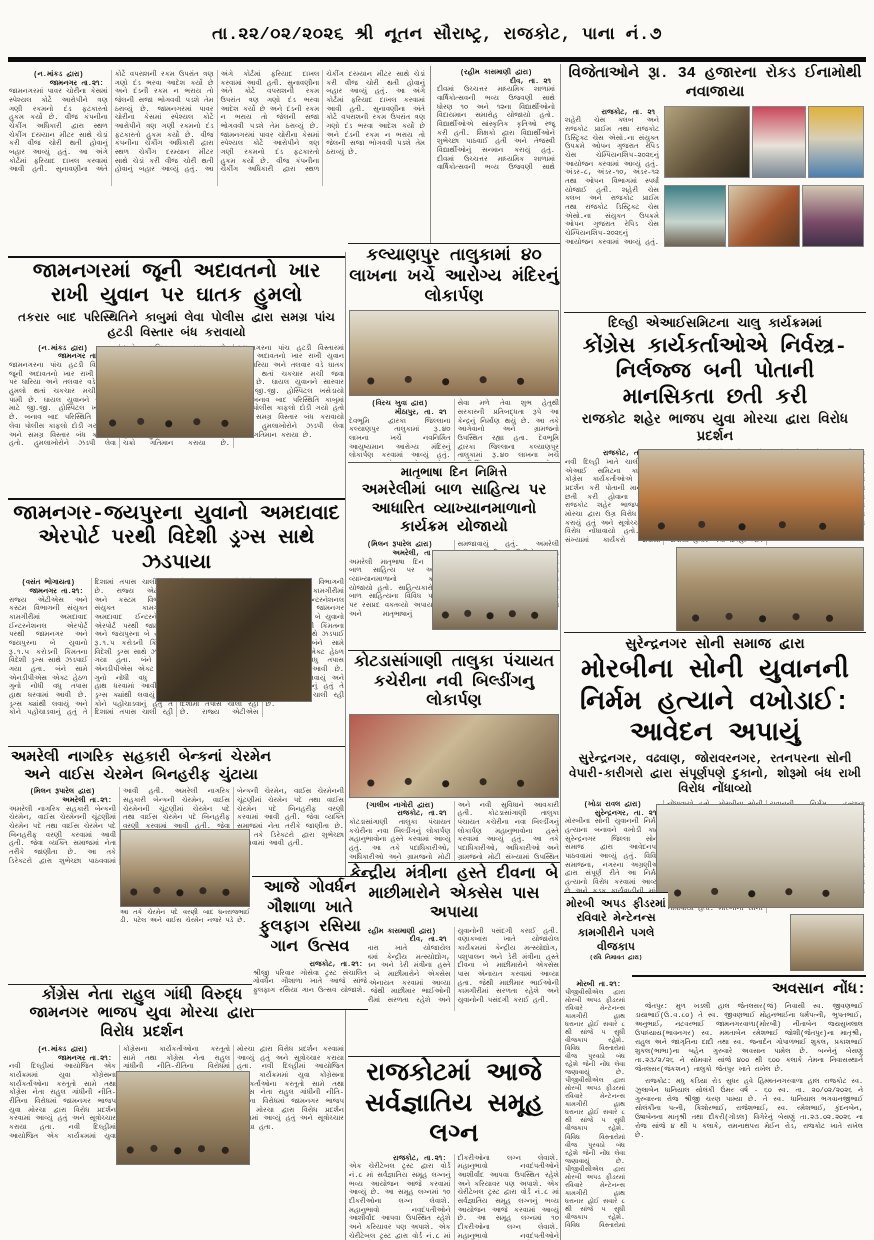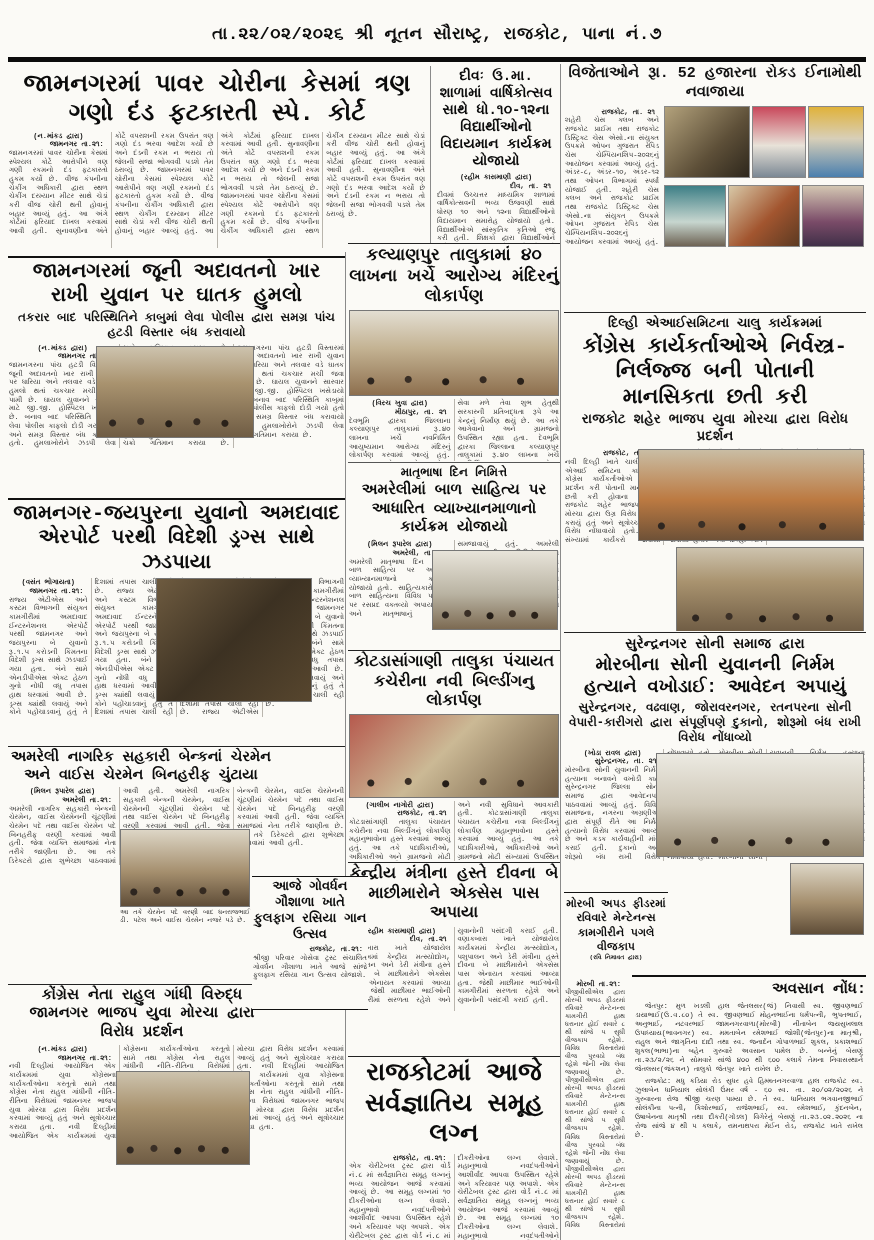--- a/index.html
+++ b/index.html
@@ -55,39 +55,37 @@
 <div class="page">
 
   <div class="masthead">તા.૨૨/૦૨/૨૦૨૬ શ્રી નૂતન સૌરાષ્ટ્ર, રાજકોટ, પાના નં.૭</div>
   <div class="bar"></div>
 
   <div class="vl" style="left:430px;top:66px;height:186px"></div>
   <div class="vl" style="left:560px;top:64px;height:1176px"></div>
   <div class="vl" style="left:345px;top:252px;height:988px"></div>
 
   <div class="art" style="left:8px;top:68px;width:418px;height:184px">
-    <div class="hl" style="font-size:24px">જામનગરમાં પાવર ચોરીના કેસમાં ત્રણ ગણો દંડ ફટકારતી સ્પે. કોર્ટ</div>
     <div class="bd c4" style="height:116px">
       <div class="by">(ન.માંકડ દ્વારા)</div>
       <div class="dl">જામનગર તા.૨૧:</div>
       <span>જામનગરમાં પાવર ચોરીના કેસમાં સ્પેશ્યલ કોર્ટે આરોપીને ત્રણ ગણી રકમનો દંડ ફટકારતો હુકમ કર્યો છે. વીજ કંપનીના ચેકીંગ અધિકારી દ્વારા સ્થળ ચેકીંગ દરમ્યાન મીટર સાથે ચેડાં કરી વીજ ચોરી થતી હોવાનું બહાર આવ્યું હતું. આ અંગે કોર્ટમાં ફરિયાદ દાખલ કરવામાં આવી હતી. સુનાવણીના અંતે કોર્ટે વપરાશની રકમ ઉપરાંત ત્રણ ગણો દંડ ભરવા આદેશ કર્યો છે અને દંડની રકમ ન ભરાય તો જેલની સજા ભોગવવી પડશે તેમ ઠરાવ્યું છે. જામનગરમાં પાવર ચોરીના કેસમાં સ્પેશ્યલ કોર્ટે આરોપીને ત્રણ ગણી રકમનો દંડ ફટકારતો હુકમ કર્યો છે. વીજ કંપનીના ચેકીંગ અધિકારી દ્વારા સ્થળ ચેકીંગ દરમ્યાન મીટર સાથે ચેડાં કરી વીજ ચોરી થતી હોવાનું બહાર આવ્યું હતું. આ અંગે કોર્ટમાં ફરિયાદ દાખલ કરવામાં આવી હતી. સુનાવણીના અંતે કોર્ટે વપરાશની રકમ ઉપરાંત ત્રણ ગણો દંડ ભરવા આદેશ કર્યો છે અને દંડની રકમ ન ભરાય તો જેલની સજા ભોગવવી પડશે તેમ ઠરાવ્યું છે. જામનગરમાં પાવર ચોરીના કેસમાં સ્પેશ્યલ કોર્ટે આરોપીને ત્રણ ગણી રકમનો દંડ ફટકારતો હુકમ કર્યો છે. વીજ કંપનીના ચેકીંગ અધિકારી દ્વારા સ્થળ ચેકીંગ દરમ્યાન મીટર સાથે ચેડાં કરી વીજ ચોરી થતી હોવાનું બહાર આવ્યું હતું. આ અંગે કોર્ટમાં ફરિયાદ દાખલ કરવામાં આવી હતી. સુનાવણીના અંતે કોર્ટે વપરાશની રકમ ઉપરાંત ત્રણ ગણો દંડ ભરવા આદેશ કર્યો છે અને દંડની રકમ ન ભરાય તો જેલની સજા ભોગવવી પડશે તેમ ઠરાવ્યું છે.</span>
     </div>
   </div>
 
   <div class="art" style="left:436px;top:66px;width:120px;height:188px">
-    <div class="hl" style="font-size:14px">દીવઃ ઉ.મા. શાળામાં વાર્ષિકોત્સવ સાથે ધો.૧૦-૧૨ના વિદ્યાર્થીઓનો વિદાયમાન કાર્યક્રમ યોજાયો</div>
     <div class="bd c1" style="height:108px">
       <div class="by">(રહીમ કાસમાણી દ્વારા)</div>
       <div class="dl">દીવ, તા. ૨૧</div>
       <span>દીવમાં ઉચ્ચત્તર માધ્યમિક શાળામાં વાર્ષિકોત્સવની ભવ્ય ઉજવણી સાથે ધોરણ ૧૦ અને ૧૨ના વિદ્યાર્થીઓનો વિદાયમાન સમારોહ યોજાયો હતો. વિદ્યાર્થીઓએ સાંસ્કૃતિક કૃતિઓ રજૂ કરી હતી. શિક્ષકો દ્વારા વિદ્યાર્થીઓને શુભેચ્છા પાઠવાઈ હતી અને તેજસ્વી વિદ્યાર્થીઓનું સન્માન કરાયું હતું. દીવમાં ઉચ્ચત્તર માધ્યમિક શાળામાં વાર્ષિકોત્સવની ભવ્ય ઉજવણી સાથે ધોરણ ૧૦ અને ૧૨ના વિદ્યાર્થીઓનો વિદાયમાન સમારોહ યોજાયો હતો. વિદ્યાર્થીઓએ સાંસ્કૃતિક કૃતિઓ રજૂ કરી હતી. શિક્ષકો દ્વારા વિદ્યાર્થીઓને શુભેચ્છા પાઠવાઈ હતી અને તેજસ્વી વિદ્યાર્થીઓનું સન્માન કરાયું હતું.</span>
     </div>
   </div>
 
   <div class="art" style="left:564px;top:64px;width:302px;height:246px">
-    <div class="sub" style="font-size:15px">વિજેતાઓને રૂા. 52 હજારના રોકડ ઈનામોથી નવાજાયા</div>
+    <div class="sub" style="font-size:15px">વિજેતાઓને રૂા. 34 હજારના રોકડ ઈનામોથી નવાજાયા</div>
     <div style="display:flex;gap:4px;margin-top:2px">
       <div class="bd c1" style="width:94px;height:142px">
         <div class="dl">રાજકોટ, તા. ૨૧</div>
         <span>શહેરી ચેસ ક્લબ અને રાજકોટ પ્રાઈમ તથા રાજકોટ ડિસ્ટ્રિક્ટ ચેસ એસો.ના સંયુક્ત ઉપક્રમે ઓપન ગુજરાત રેપિડ ચેસ ચેમ્પિયનશિપ-૨૦૨૬નું આયોજન કરવામાં આવ્યું હતું. અંડર-૮, અંડર-૧૦, અંડર-૧૨ તથા ઓપન વિભાગમાં સ્પર્ધા યોજાઈ હતી. શહેરી ચેસ ક્લબ અને રાજકોટ પ્રાઈમ તથા રાજકોટ ડિસ્ટ્રિક્ટ ચેસ એસો.ના સંયુક્ત ઉપક્રમે ઓપન ગુજરાત રેપિડ ચેસ ચેમ્પિયનશિપ-૨૦૨૬નું આયોજન કરવામાં આવ્યું હતું. અંડર-૮, અંડર-૧૦, અંડર-૧૨ તથા ઓપન વિભાગમાં સ્પર્ધા યોજાઈ હતી.</span>
       </div>
       <div class="collage">
         <div class="tile t1"></div>
         <div class="tile t2"></div>
         <div class="tile t3"></div>
         <div class="tile t4"></div>
@@ -169,21 +167,21 @@
       </div>
     <div class="bd c2" style="height:70px">
       <div class="by">(ગાલીબ નાગોરી દ્વારા)</div>
       <div class="dl">રાજકોટ, તા.૨૧</div>
       <span>કોટડાસાંગાણી તાલુકા પંચાયત કચેરીના નવા બિલ્ડીંગનું લોકાર્પણ મહાનુભાવોના હસ્તે કરવામાં આવ્યું હતું. આ તકે પદાધિકારીઓ, અધિકારીઓ અને ગ્રામજનો મોટી સંખ્યામાં ઉપસ્થિત રહ્યા હતા અને નવી સુવિધાને આવકારી હતી. કોટડાસાંગાણી તાલુકા પંચાયત કચેરીના નવા બિલ્ડીંગનું લોકાર્પણ મહાનુભાવોના હસ્તે કરવામાં આવ્યું હતું. આ તકે પદાધિકારીઓ, અધિકારીઓ અને ગ્રામજનો મોટી સંખ્યામાં ઉપસ્થિત રહ્યા હતા અને નવી સુવિધાને આવકારી હતી.</span>
     </div>
   </div>
 
   <div class="art rule-t1" style="left:564px;top:632px;width:302px;height:338px">
     <div class="kick" style="font-size:14px">સુરેન્દ્રનગર સોની સમાજ દ્વારા</div>
-    <div class="hl" style="font-size:18px">મોરબીના સોની યુવાનની નિર્મમ હત્યાને વખોડાઈ: આવેદન અપાયું</div>
+    <div class="hl" style="font-size:26px">મોરબીના સોની યુવાનની નિર્મમ હત્યાને વખોડાઈ: આવેદન અપાયું</div>
     <div class="sub" style="font-size:12px">સુરેન્દ્રનગર, વઢવાણ, જોરાવરનગર, રતનપરના સોની વેપારી-કારીગરો દ્વારા સંપૂર્ણપણે દુકાનો, શોરૂમો બંધ રાખી વિરોધ નોંધાવ્યો</div>
     <div class="bd c3" style="height:210px">
       <div class="by">(ખોડા રાવલ દ્વારા)</div>
       <div class="dl">સુરેન્દ્રનગર, તા. ૨૧</div>
       <span>મોરબીના સોની યુવાનની નિર્મમ હત્યાના બનાવને વખોડી કાઢી સુરેન્દ્રનગર જિલ્લા સોની સમાજ દ્વારા આવેદનપત્ર પાઠવવામાં આવ્યું હતું. વિવિધ સમાજના, નગરના અગ્રણીઓ દ્વારા સંપૂર્ણ રીતે આ નિર્મમ હત્યાનો વિરોધ કરવામાં આવ્યો છે અને કડક કાર્યવાહીની માંગ કરાઈ હતી. દુકાનો અને શોરૂમો બંધ રાખી વિરોધ નોંધાવાયો હતો. મોરબીના સોની યુવાનની નિર્મમ હત્યાના બનાવને વખોડી કાઢી સુરેન્દ્રનગર જિલ્લા સોની સમાજ દ્વારા આવેદનપત્ર પાઠવવામાં આવ્યું હતું. વિવિધ સમાજના, નગરના અગ્રણીઓ દ્વારા સંપૂર્ણ રીતે આ નિર્મમ હત્યાનો વિરોધ કરવામાં આવ્યો છે અને કડક કાર્યવાહીની માંગ કરાઈ હતી. દુકાનો અને શોરૂમો બંધ રાખી વિરોધ નોંધાવાયો હતો. મોરબીના સોની યુવાનની નિર્મમ હત્યાના બનાવને વખોડી કાઢી સુરેન્દ્રનગર જિલ્લા સોની સમાજ દ્વારા આવેદનપત્ર પાઠવવામાં આવ્યું હતું. વિવિધ સમાજના, નગરના અગ્રણીઓ દ્વારા સંપૂર્ણ રીતે આ નિર્મમ હત્યાનો વિરોધ કરવામાં આવ્યો છે અને કડક કાર્યવાહીની માંગ કરાઈ હતી. દુકાનો અને શોરૂમો બંધ રાખી વિરોધ નોંધાવાયો હતો.</span>
       <div class="photo ph-office" style="left:92px;top:6px;width:208px;height:104px">
           <div class="heads"></div>
         </div>
       <div class="photo ph-group" style="left:226px;top:116px;width:74px;height:72px"></div>
     </div>
@@ -196,21 +194,21 @@
       <div class="dl">અમરેલી તા.૨૧:</div>
       <span>અમરેલી નાગરિક સહકારી બેન્કની ચેરમેન, વાઈસ ચેરમેનની ચૂંટણીમાં ચેરમેન પદે તથા વાઈસ ચેરમેન પદે બિનહરીફ વરણી કરવામાં આવી હતી. જેવા વ્યક્તિ સમાજમાં નેતા તરીકે જાણીતા છે. આ તકે ડિરેક્ટરો દ્વારા શુભેચ્છા પાઠવવામાં આવી હતી. અમરેલી નાગરિક સહકારી બેન્કની ચેરમેન, વાઈસ ચેરમેનની ચૂંટણીમાં ચેરમેન પદે તથા વાઈસ ચેરમેન પદે બિનહરીફ વરણી કરવામાં આવી હતી. જેવા વ્યક્તિ સમાજમાં નેતા તરીકે જાણીતા છે. આ તકે ડિરેક્ટરો દ્વારા શુભેચ્છા પાઠવવામાં આવી હતી. અમરેલી નાગરિક સહકારી બેન્કની ચેરમેન, વાઈસ ચેરમેનની ચૂંટણીમાં ચેરમેન પદે તથા વાઈસ ચેરમેન પદે બિનહરીફ વરણી કરવામાં આવી હતી. જેવા વ્યક્તિ સમાજમાં નેતા તરીકે જાણીતા છે. આ તકે ડિરેક્ટરો દ્વારા શુભેચ્છા પાઠવવામાં આવી હતી.</span>
       <div class="photo ph-group" style="left:112px;top:44px;width:130px;height:78px">
           <div class="heads"></div>
         </div>
       <div class="cap" style="left:112px;top:124px;width:130px;height:22px">આ તકે ચેરમેન પદે વરણી બાદ ધનરાજભાઈ ડી. પટેલ અને વાઈસ ચેરમેન નજરે પડે છે.</div>
     </div>
   </div>
 
   <div class="art" style="left:252px;top:876px;width:116px;height:132px;border-top:1.5px solid #111;border-bottom:1.5px solid #111;z-index:3">
-    <div class="hl" style="font-size:13px">આજે ગોવર્ધન ગૌશાળા ખાતે ફુલફાગ રસિયા ગાન ઉત્સવ</div>
+    <div class="hl" style="font-size:16px">આજે ગોવર્ધન ગૌશાળા ખાતે ફુલફાગ રસિયા ગાન ઉત્સવ</div>
     <div class="bd c1" style="height:56px">
       <div class="dl">રાજકોટ, તા.૨૧:</div>
       <span>શ્રીજી પરિવાર ગોસેવા ટ્રસ્ટ સંચાલિત ગોવર્ધન ગૌશાળા ખાતે આજે સાંજે ફુલફાગ રસિયા ગાન ઉત્સવ યોજાશે.</span>
     </div>
   </div>
 
   <div class="art rule-t1" style="left:348px;top:862px;width:212px;height:148px">
     <div class="hl" style="font-size:16px">કેન્દ્રીય મંત્રીના હસ્તે દીવના બે માછીમારોને એક્સેસ પાસ અપાયા</div>
     <div class="bd c2" style="height:96px">
       <div class="by">(રહીમ કાસમાણી દ્વારા)</div>

